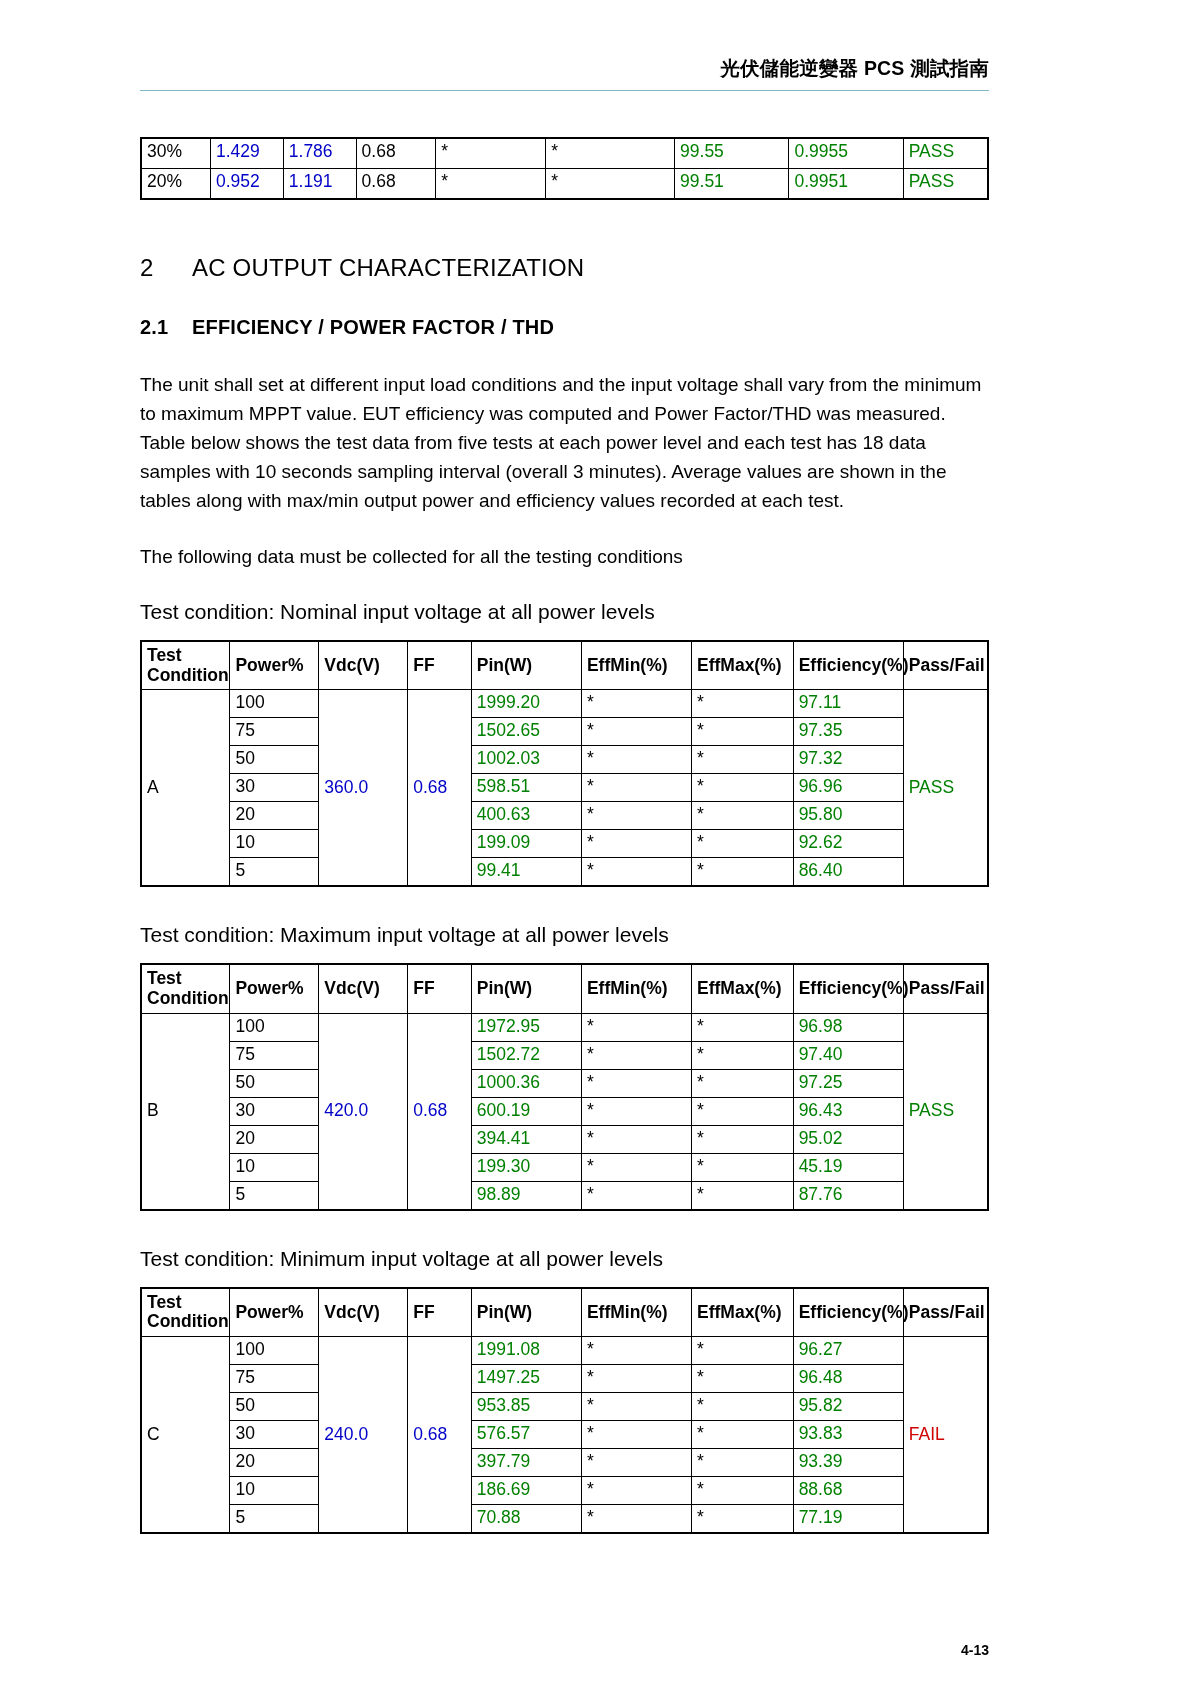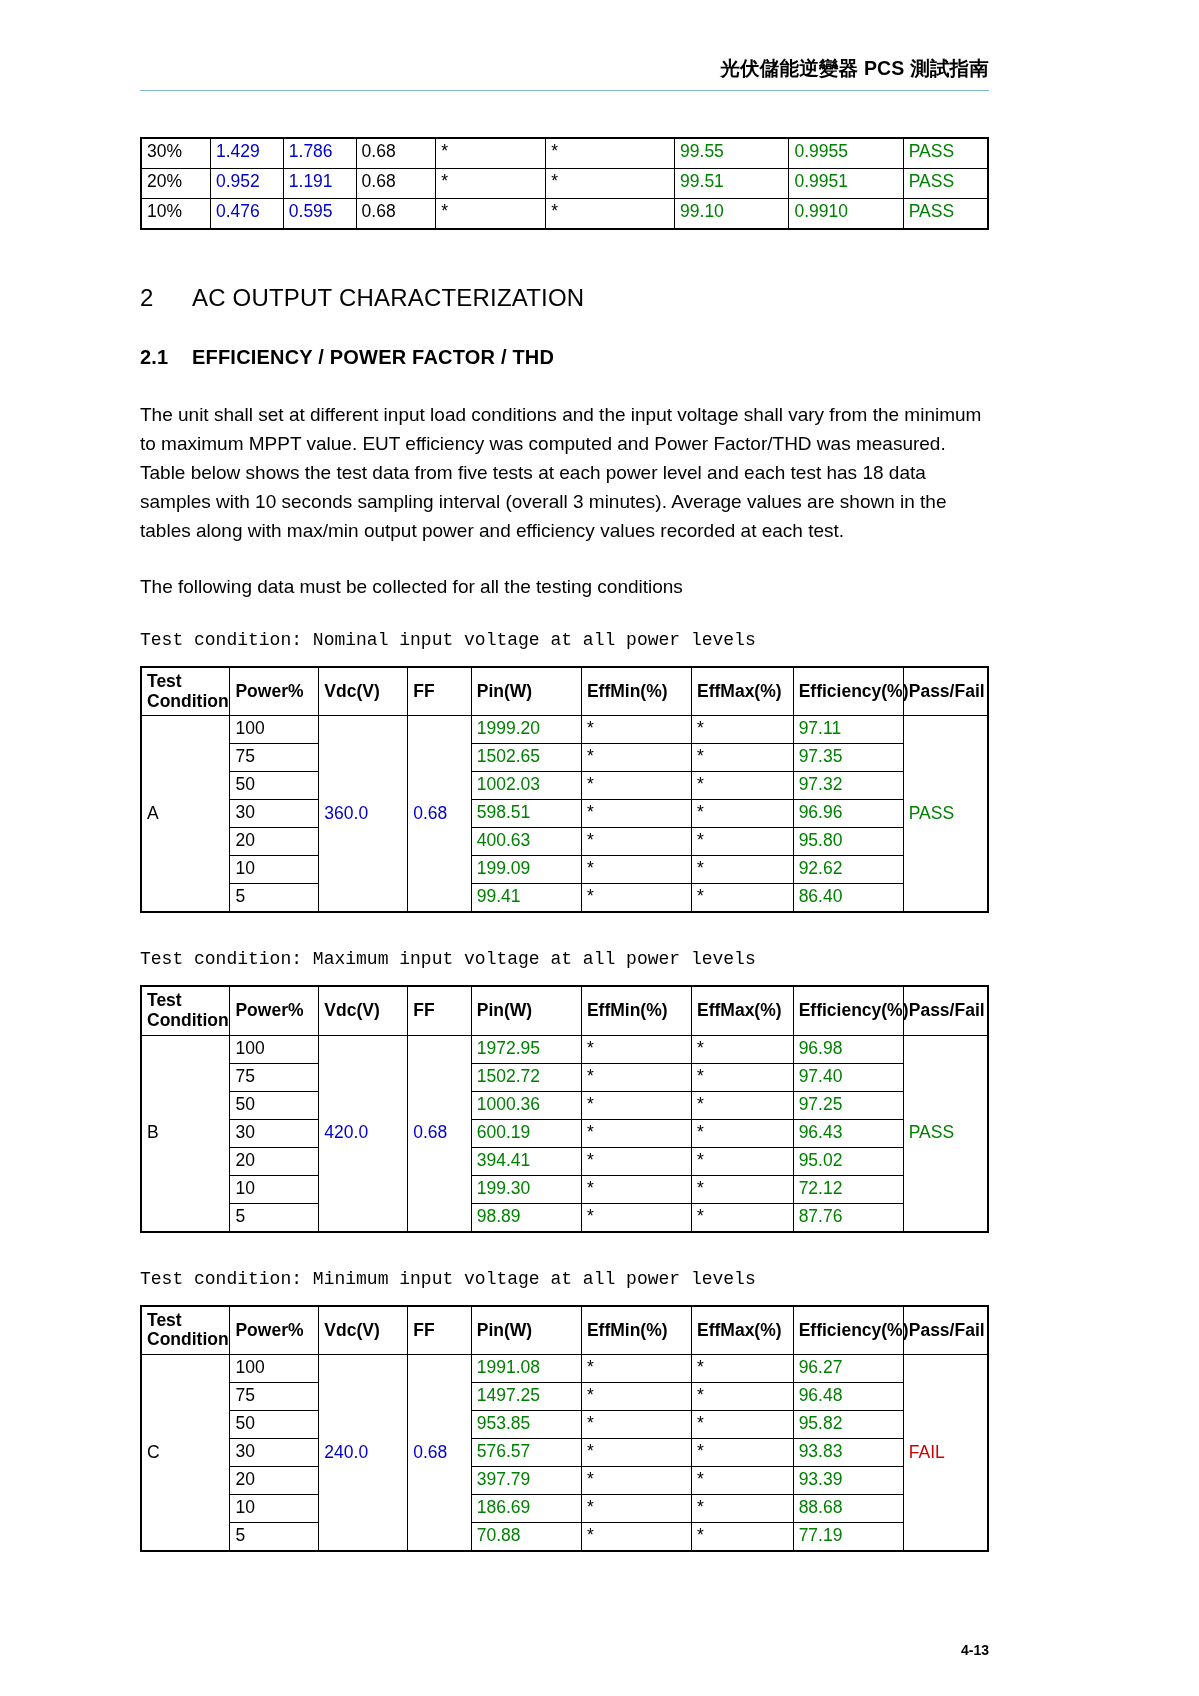--- a/index.html
+++ b/index.html
@@ -85,23 +85,22 @@
     letter-spacing: 0.2px;
   }
   h3.subsec .num { display: inline-block; width: 52px; }
   p.body {
     font-size: 19px;
     line-height: 1.52;
     margin: 0 0 28px 0;
     text-align: left;
   }
   p.cond {
-    font-size: 18px;
+    font-size: 21px;
     margin: 0 0 16px 0;
-    font-family: Liberation Mono, monospace;
   }
   .tbl-block { margin-bottom: 36px; }
   
   .footer {
     position: absolute;
     right: 130px;
     bottom: 38px;
     font-size: 14px;
     font-weight: bold;
   }
@@ -145,31 +144,20 @@
         <td class="black">20%</td>
         <td class="blue">0.952</td>
         <td class="blue">1.191</td>
         <td class="black">0.68</td>
         <td class="black">*</td>
         <td class="black">*</td>
         <td class="green">99.51</td>
         <td class="green">0.9951</td>
         <td class="green">PASS</td>
       </tr>
-      <tr>
-        <td class="black">10%</td>
-        <td class="blue">0.476</td>
-        <td class="blue">0.595</td>
-        <td class="black">0.68</td>
-        <td class="black">*</td>
-        <td class="black">*</td>
-        <td class="green">99.10</td>
-        <td class="green">0.9910</td>
-        <td class="green">PASS</td>
-      </tr>
     </tbody>
   </table>
 
   <h2 class="sec">
     <span class="num">2</span><span>AC OUTPUT CHARACTERIZATION</span>
   </h2>
 
   <h3 class="subsec">
     <span class="num">2.1</span><span>EFFICIENCY / POWER FACTOR / THD</span>
   </h3>
@@ -323,21 +311,21 @@
           <td class="green">394.41</td>
           <td class="black">*</td>
           <td class="black">*</td>
           <td class="green">95.02</td>
         </tr>
         <tr>
           <td class="black">10</td>
           <td class="green">199.30</td>
           <td class="black">*</td>
           <td class="black">*</td>
-          <td class="green">72.12</td>
+          <td class="green">45.19</td>
         </tr>
         <tr>
           <td class="black">5</td>
           <td class="green">98.89</td>
           <td class="black">*</td>
           <td class="black">*</td>
           <td class="green">87.76</td>
         </tr>
       </tbody>
     </table>

